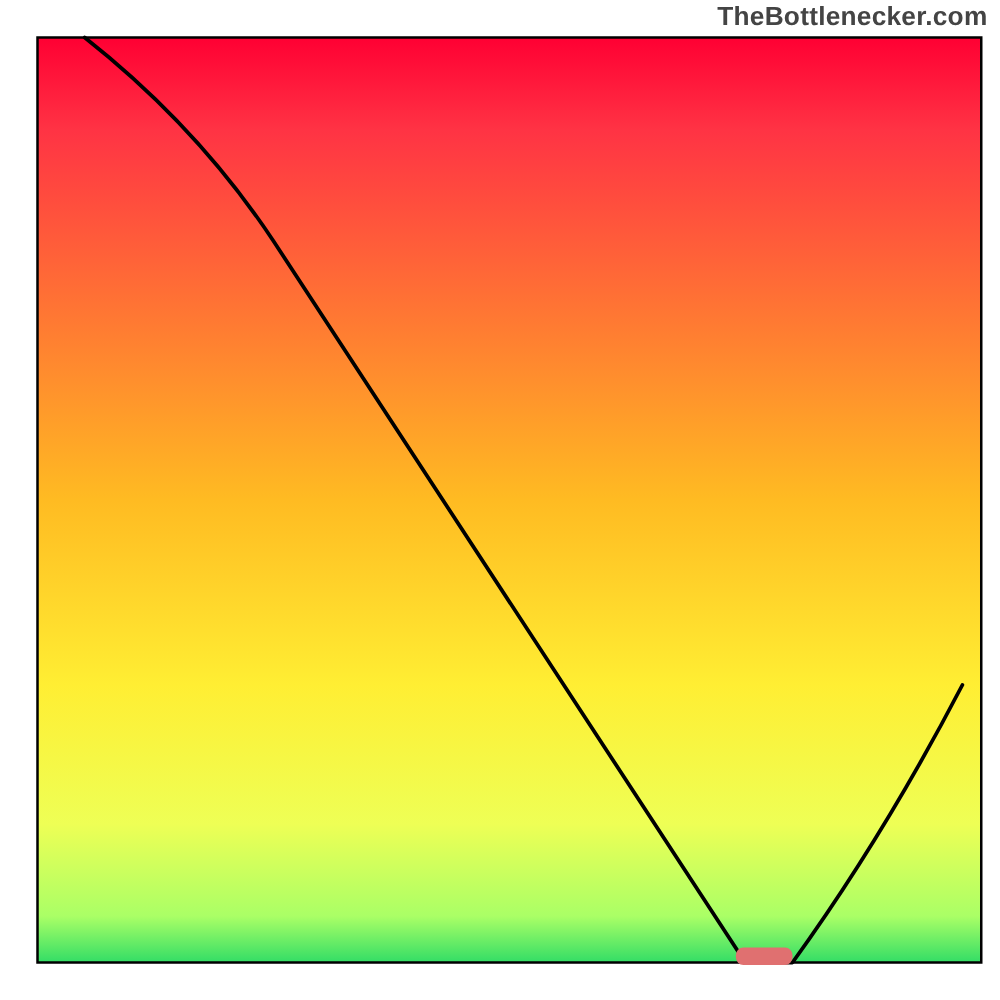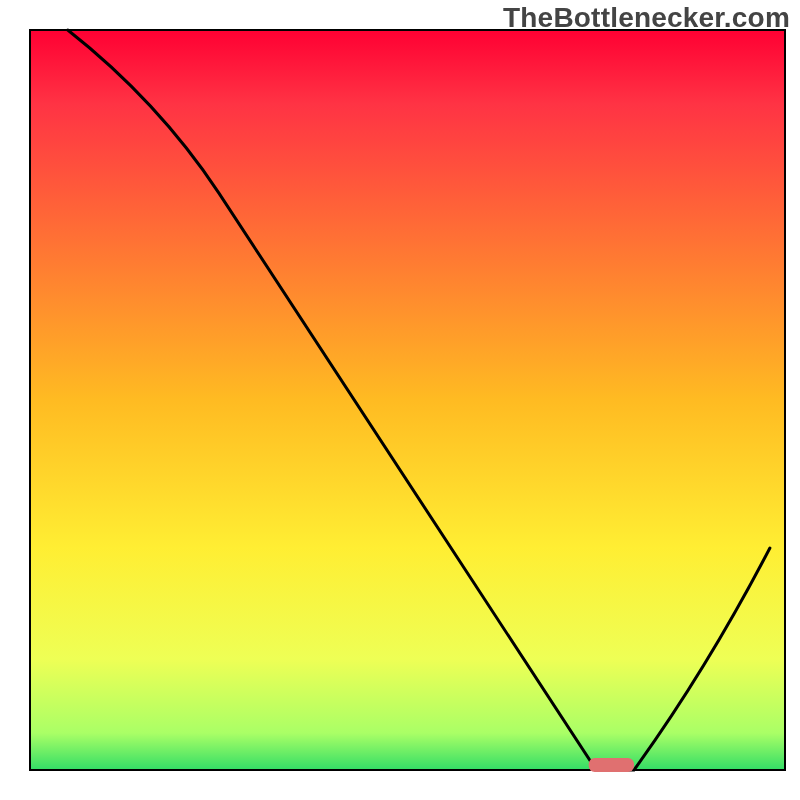--- a/index.html
+++ b/index.html
@@ -13,21 +13,21 @@
   }
   .container {
     position: relative;
     width: 800px;
     height: 800px;
   }
   .watermark {
     position: absolute;
     top: 2px;
     right: 10px;
-    font-size: 28px;
+    font-size: 21px;
     font-weight: 600;
     color: #444;
     letter-spacing: 0.2px;
     z-index: 20;
     margin-left: 30px;
   }
   svg {
     position: absolute;
     left: 0;
     top: 0;

